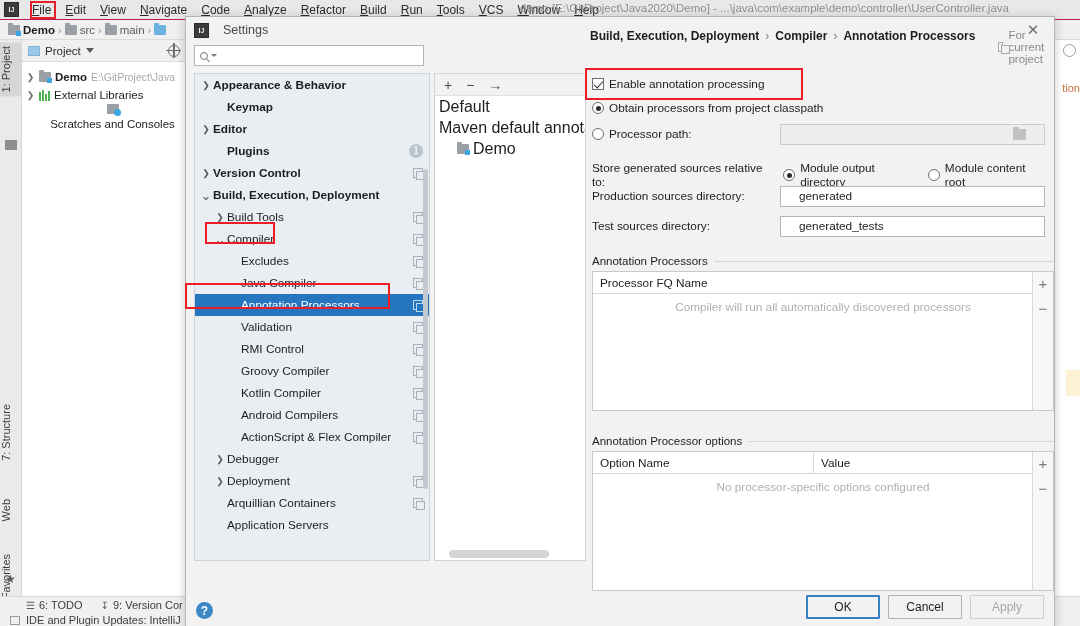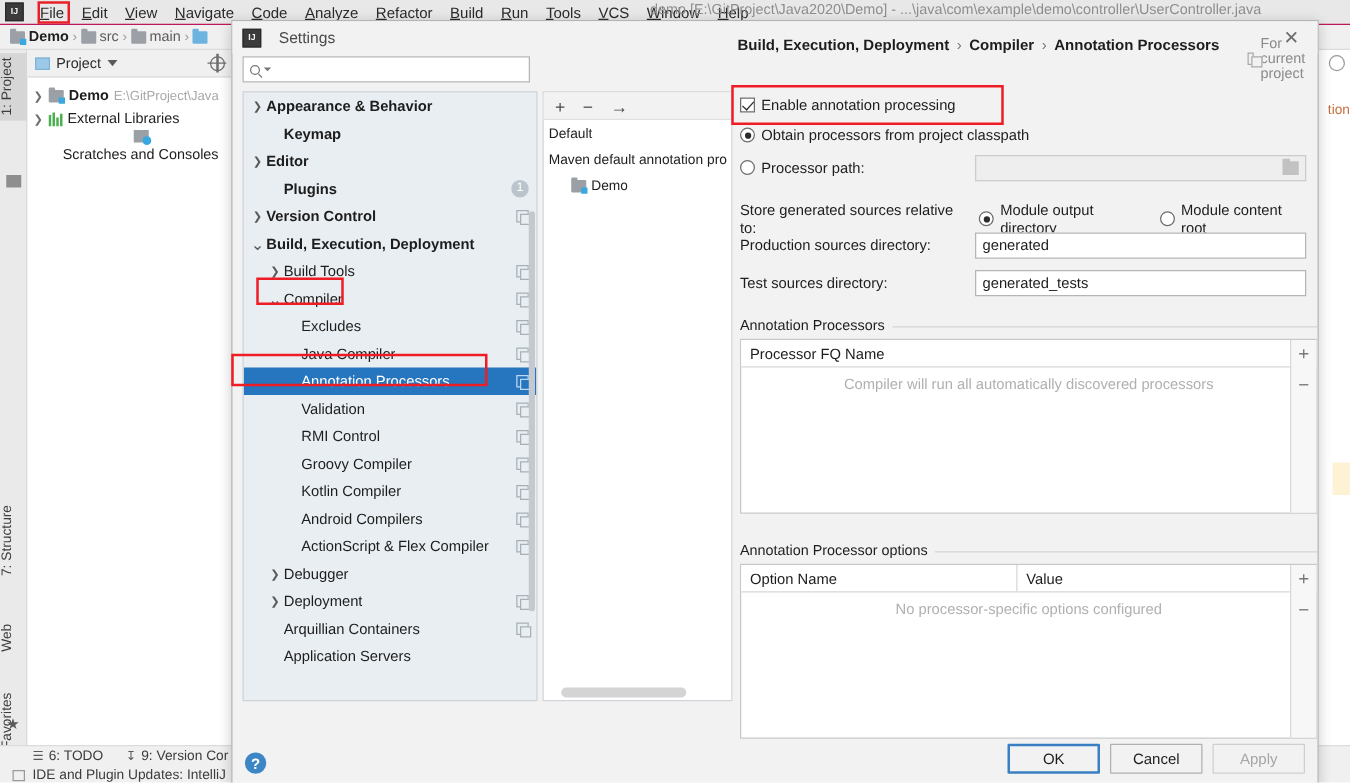--- a/index.html
+++ b/index.html
@@ -209,21 +209,21 @@
 
   .profiles-pane {
     position: absolute; left: 248px; top: 0; width: 152px; bottom: 24px;
     background: #ffffff; border: 1px solid #d0d4d8;
   }
   .pp-toolbar {
     height: 22px; background: #f2f2f2; border-bottom: 1px solid #e0e0e0;
     display: flex; align-items: center; gap: 14px; padding-left: 9px;
     color: #4a4a4a; font-size: 14px;
   }
-  .pp-row { height: 21px; display: flex; align-items: center; font-size: 11px; padding-left: 4px; gap: 4px; }
+  .pp-row { height: 21px; display: flex; align-items: center; font-size: 16px; padding-left: 4px; gap: 4px; }
   .pp-row .txt { white-space: nowrap; overflow: hidden; }
   .pp-hscroll {
     position: absolute; left: 14px; bottom: 2px; width: 100px; height: 8px;
     background: #d4d4d4; border-radius: 4px;
   }
 
   .right-pane { position: absolute; left: 404px; top: 0; right: 8px; bottom: 0; }
   .bc {
     font-size: 12px; font-weight: bold; color: #1d1d1d; display: flex;
     align-items: center; gap: 6px; position: absolute; left: 0; top: -44px;
@@ -252,21 +252,21 @@
   .rb {
     width: 12px; height: 12px; border: 1.2px solid #6e6e6e; border-radius: 50%;
     background: #ffffff; position: relative; flex: none; margin-right: 5px;
   }
   .rb.on::after {
     content: ""; position: absolute; left: 3px; top: 3px; width: 5px; height: 5px;
     border-radius: 50%; background: #2b2b2b;
   }
   .txtfield {
     background: #ffffff; border: 1px solid #b5b5b5; height: 21px;
-    font-size: 11.8px; padding: 0 5px; display: flex; align-items: center;
+    font-size: 11.8px; padding: 0 18px; display: flex; align-items: center;
     color: #1d1d1d;
   }
   .txtfield.disabled { background: #eeeeee; border-color: #cccccc; }
   .browse-ico {
     width: 13px; height: 11px; background: #c2c2c2; position: relative; flex: none;
   }
   .browse-ico::before {
     content: ""; position: absolute; left: 0; top: -2px; width: 6px; height: 3px; background: #c2c2c2;
   }
 

